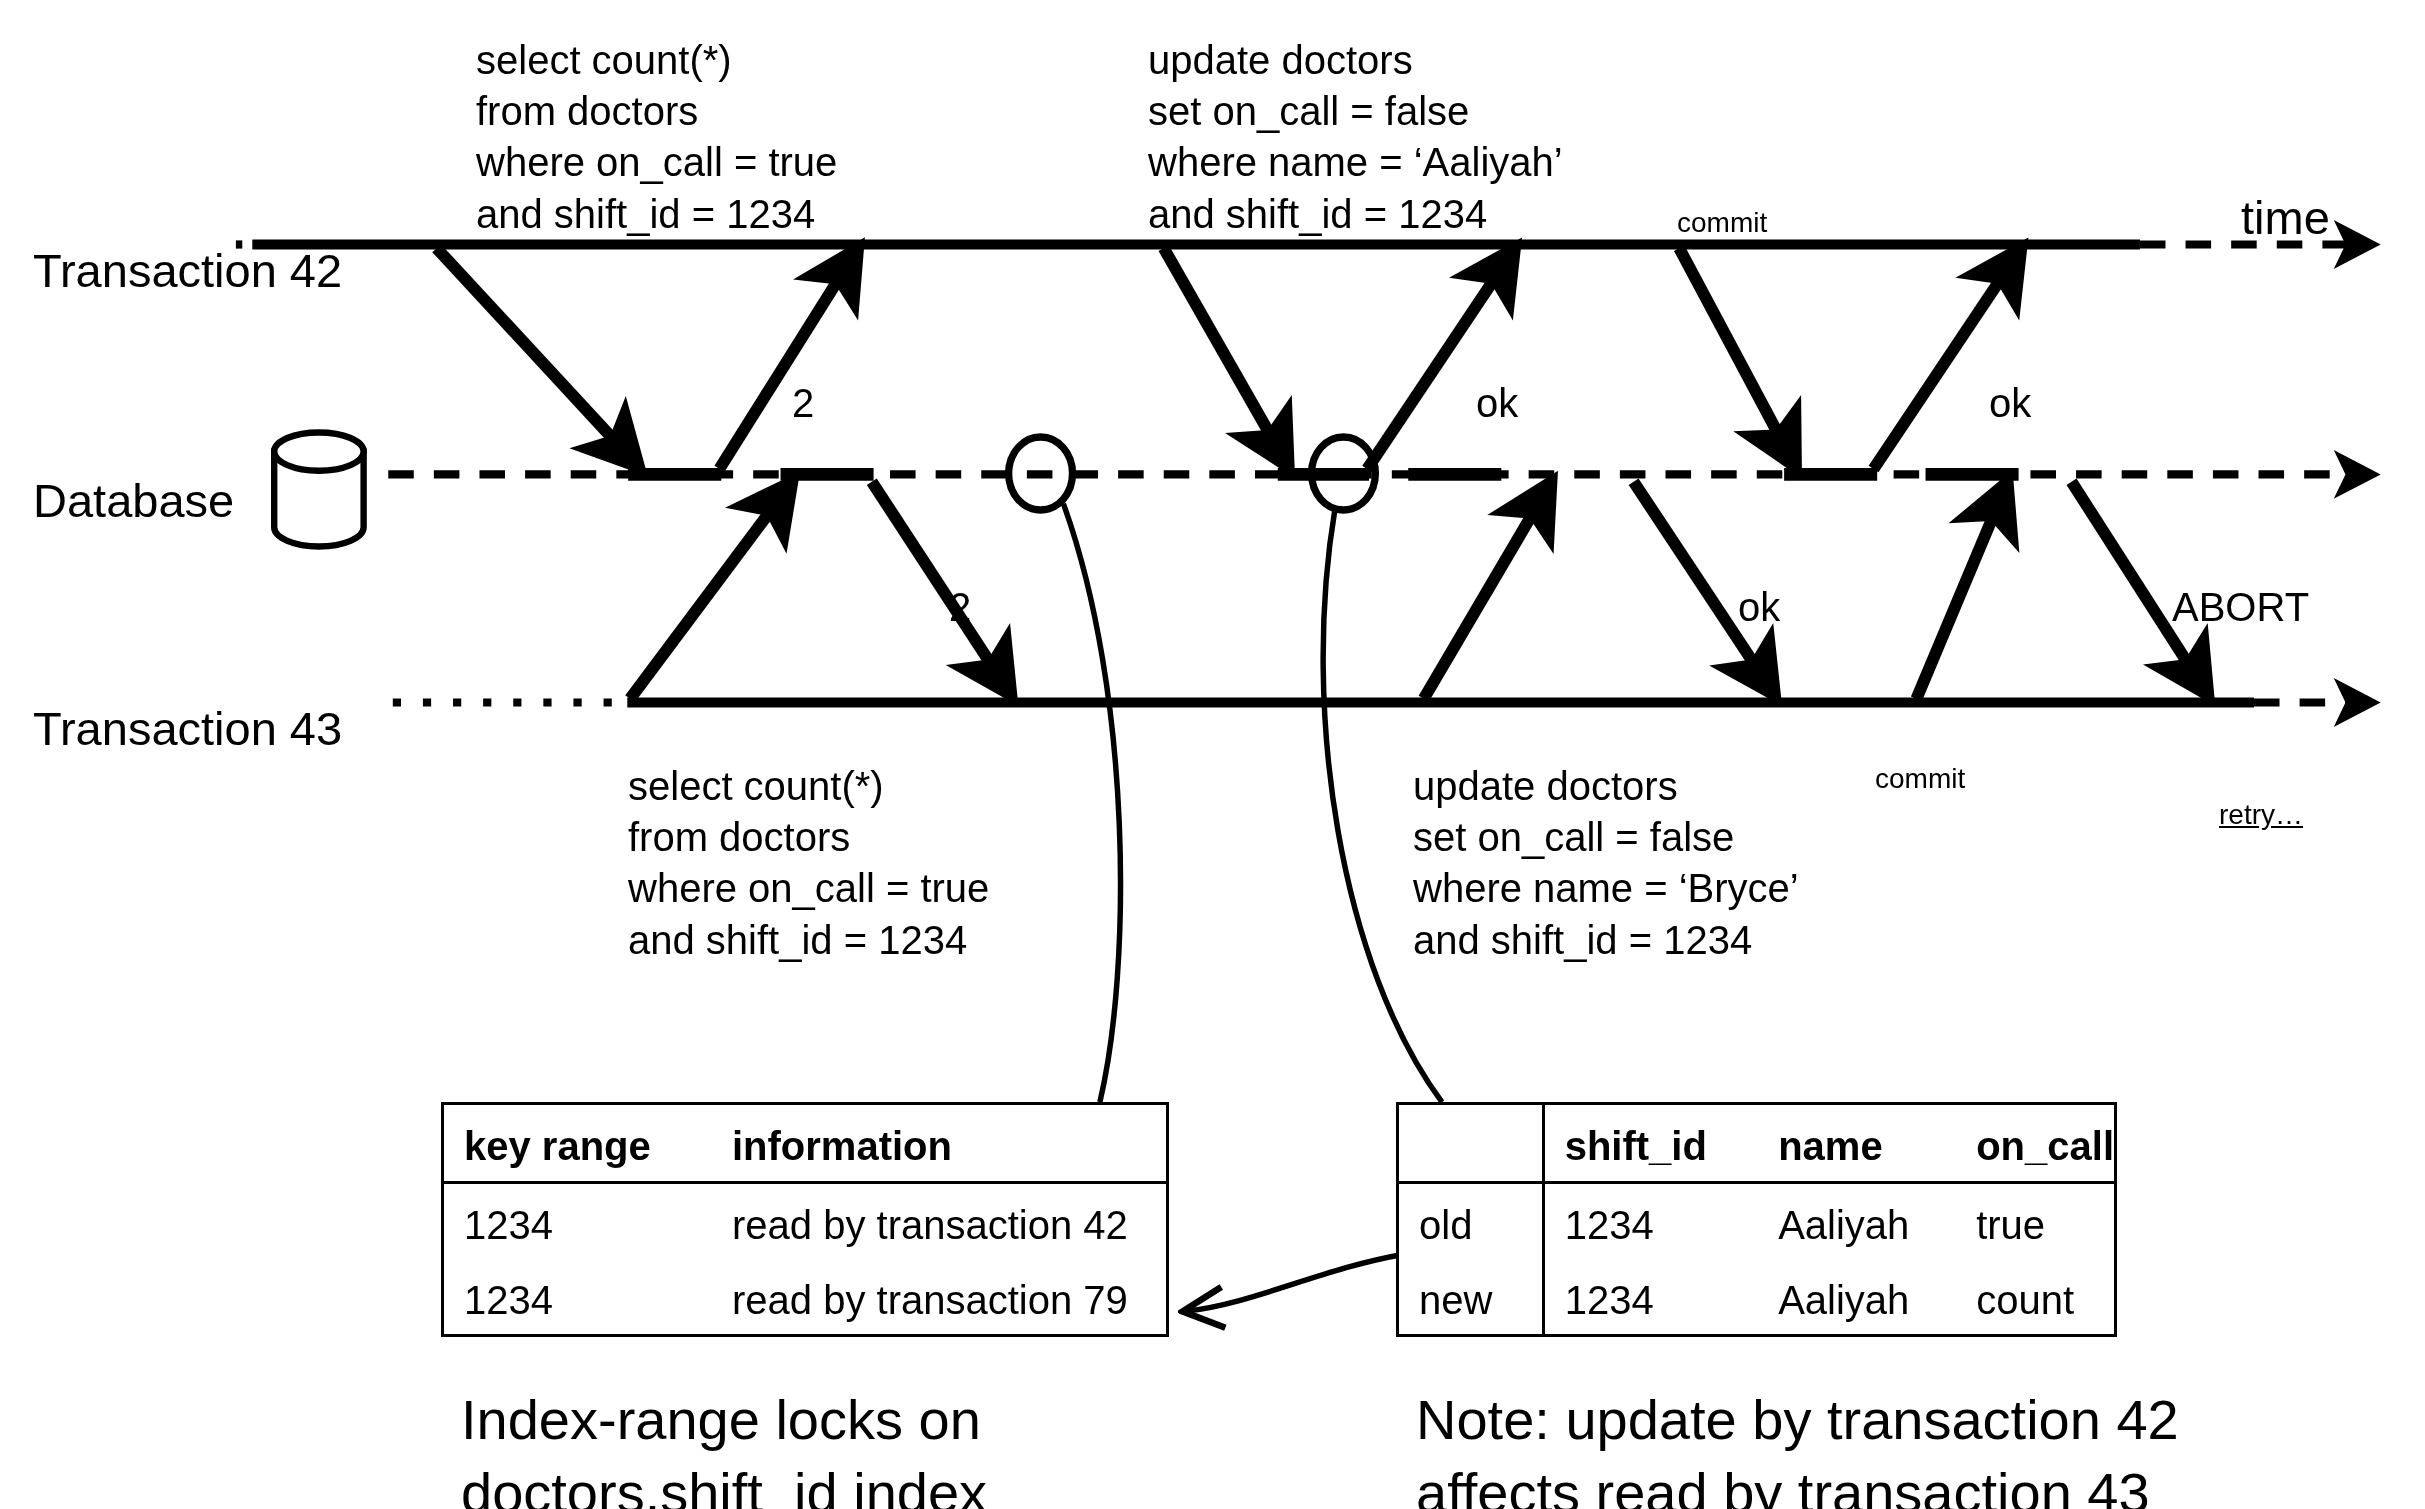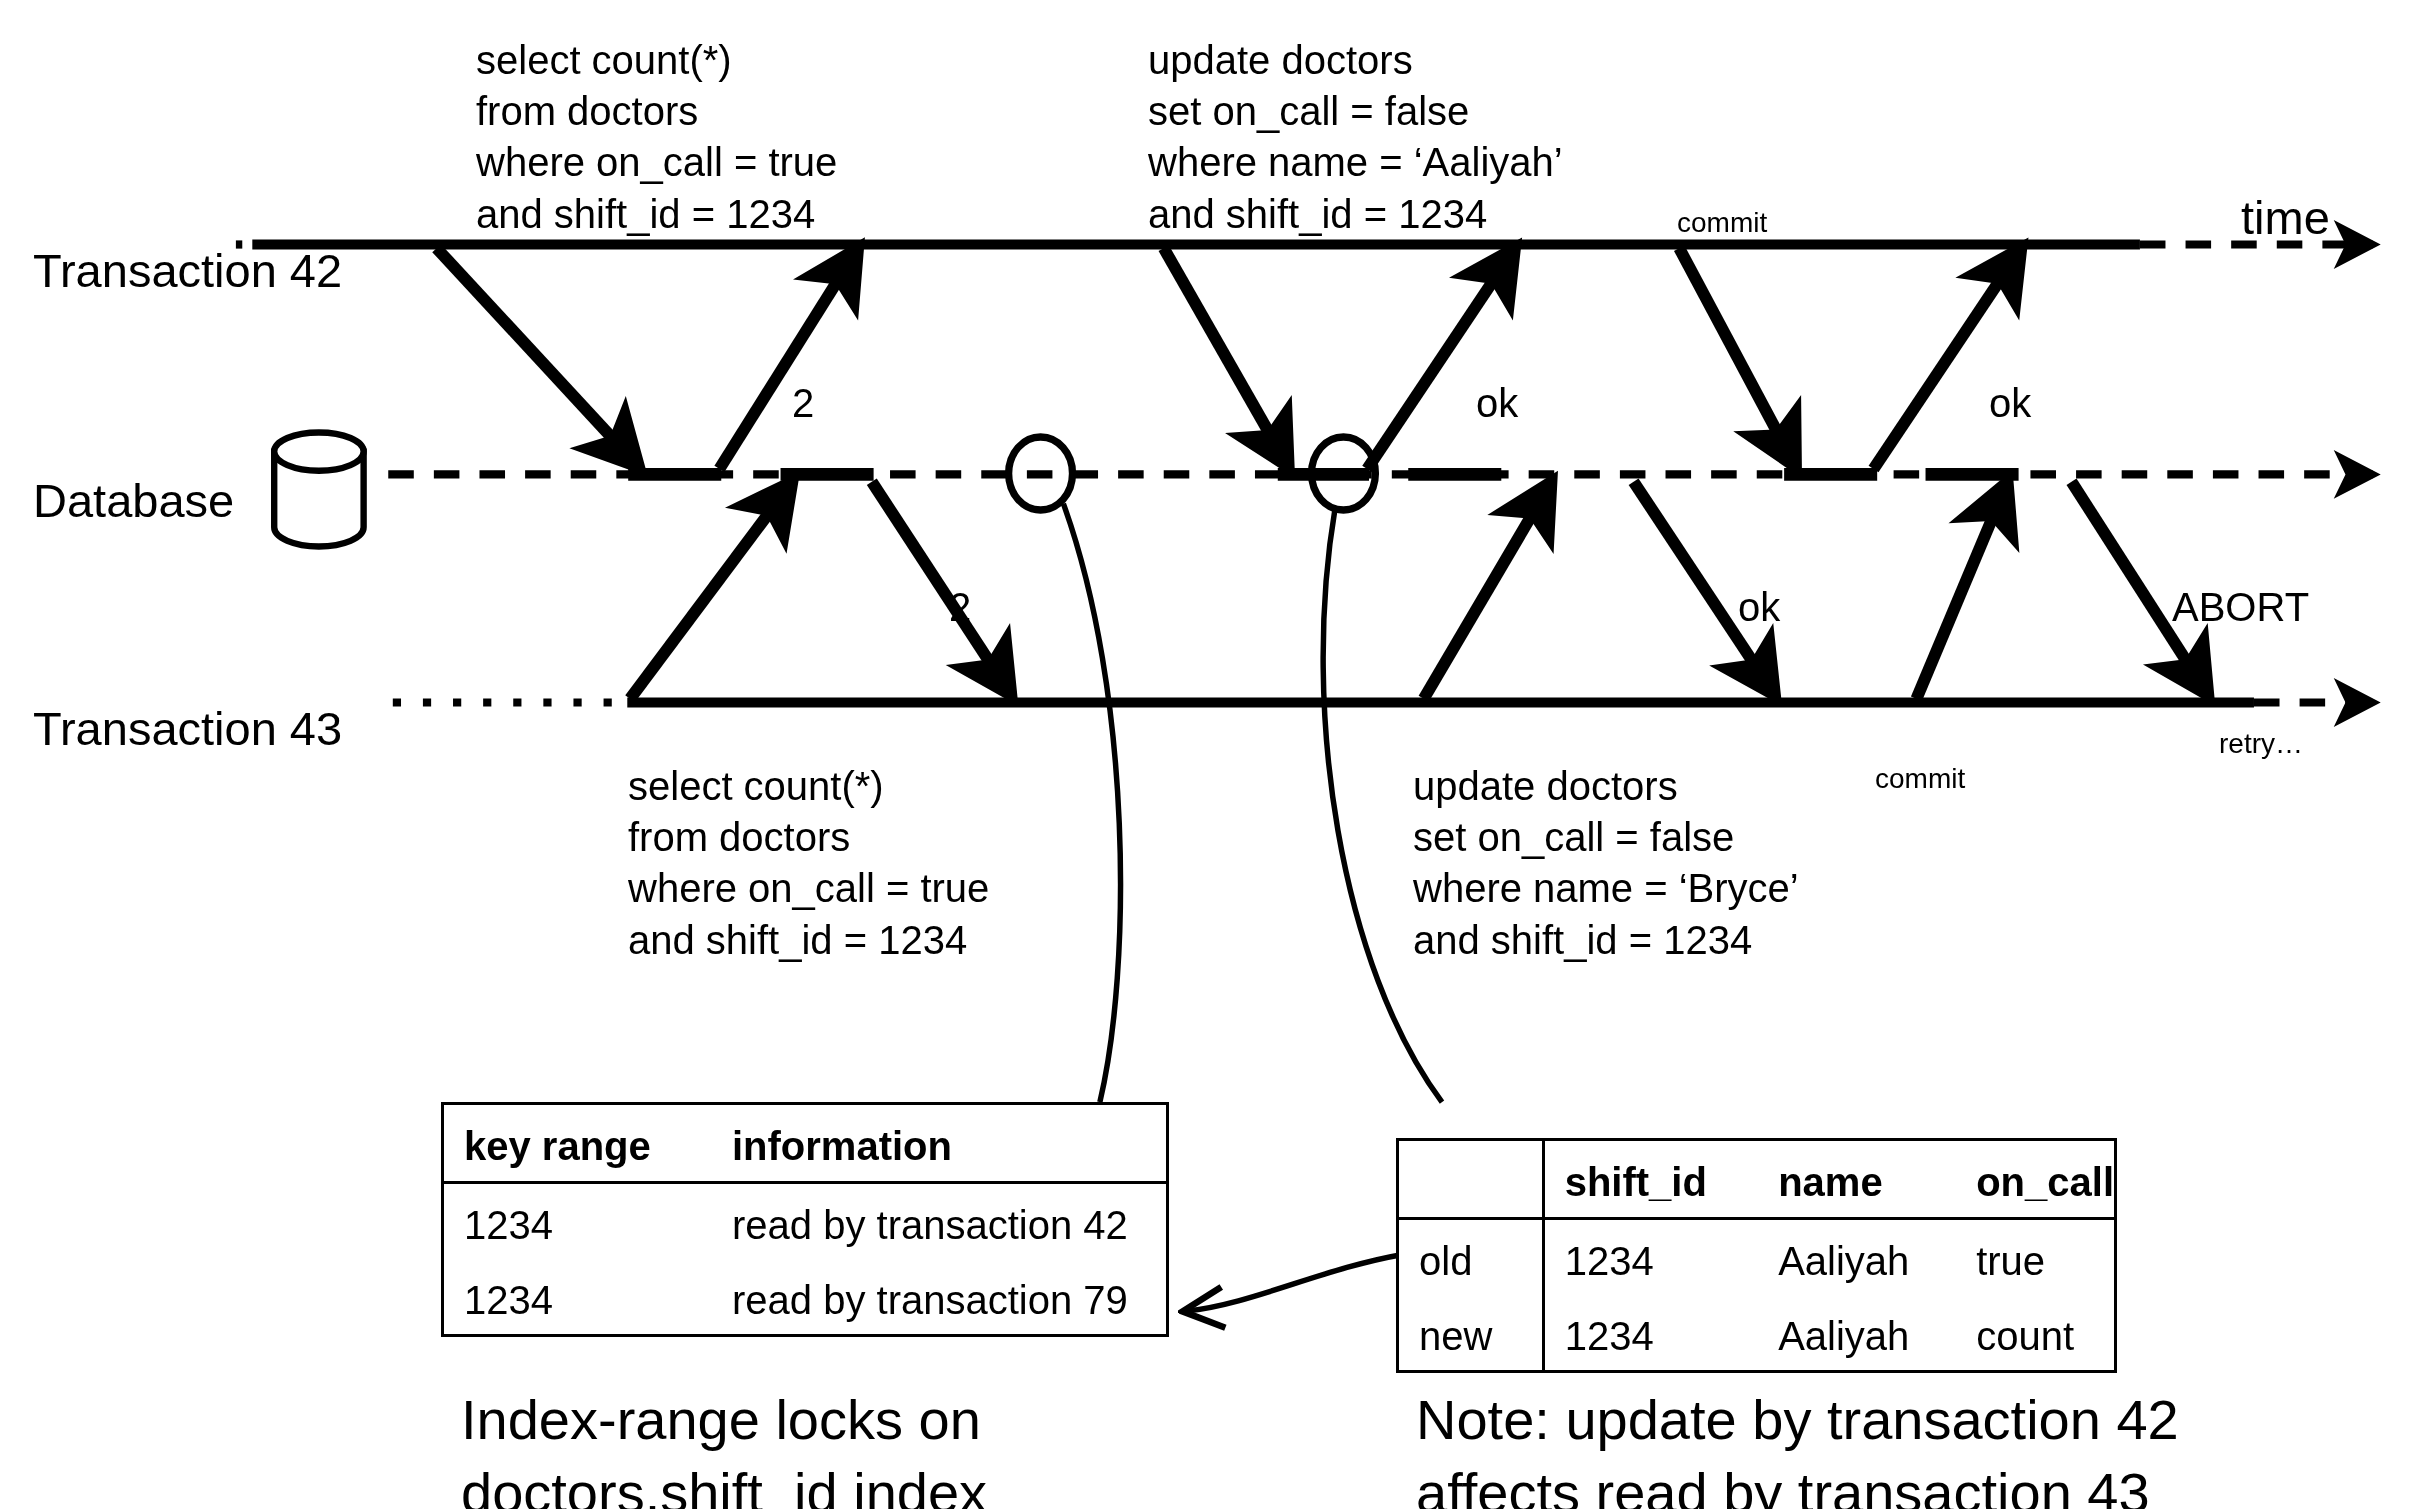--- a/index.html
+++ b/index.html
@@ -141,21 +141,21 @@
 
   <div class="lbl sql" style="left:628px;top:737px;">select count(*)
 from doctors
 where on_call = true
 and shift_id = 1234</div>
   <div class="lbl sql" style="left:1413px;top:737px;">update doctors
 set on_call = false
 where name = ‘Bryce’
 and shift_id = 1234</div>
   <div class="lbl ev" style="left:1875px;top:737px;">commit</div>
-  <div class="lbl ev" style="left:2219px;top:702px;">retry…</div>
+  <div class="lbl ev" style="left:2219px;top:773px;text-decoration:underline;">retry…</div>
 
   <div class="lbl sm" style="left:792px;top:354px;">2</div>
   <div class="lbl sm" style="left:949px;top:558px;">2</div>
   <div class="lbl sm" style="left:1476px;top:354px;">ok</div>
   <div class="lbl sm" style="left:1738px;top:558px;">ok</div>
   <div class="lbl sm" style="left:1989px;top:354px;">ok</div>
   <div class="lbl sm" style="left:2172px;top:558px;text-align:right;">ABORT</div>
 
   <div class="tbl" style="left:441px;top:1102px;width:728px;height:235px;">
     <table>
@@ -171,21 +171,21 @@
       <tr>
         <td>1234</td>
         <td>read by transaction 79</td>
       </tr>
     </tbody>
       </table>
   </div>
   <div class="lbl cap" style="left:461px;top:1360px;">Index-range locks on
 doctors.shift_id index</div>
 
-  <div class="tbl" style="left:1396px;top:1102px;width:721px;height:235px;margin-top:36px;">
+  <div class="tbl" style="left:1396px;top:1102px;width:721px;height:235px;">
     <table>
       <tbody>
           <tr>
         <th class="hdr-rule vrule" style="width:128px;"></th>
         <th class="hdr-rule" style="width:199px;">shift_id</th>
         <th class="hdr-rule" style="width:183px;">name</th>
         <th class="hdr-rule">on_call</th>
       </tr>
       <tr>
         <td class="b vrule">old</td>

